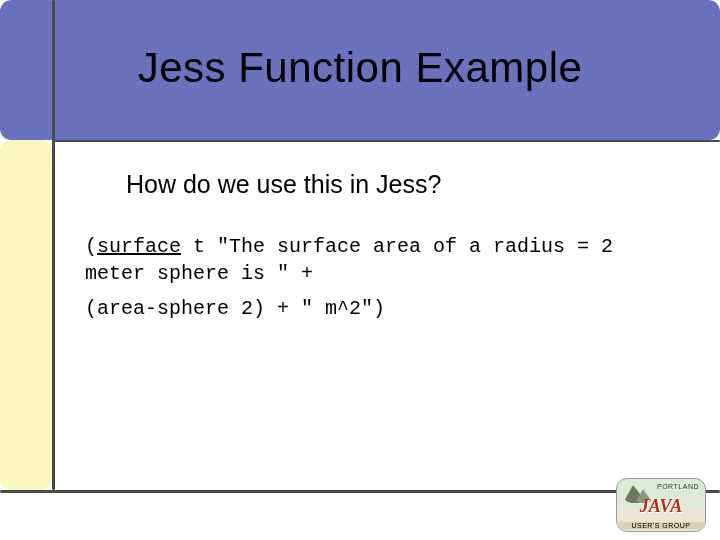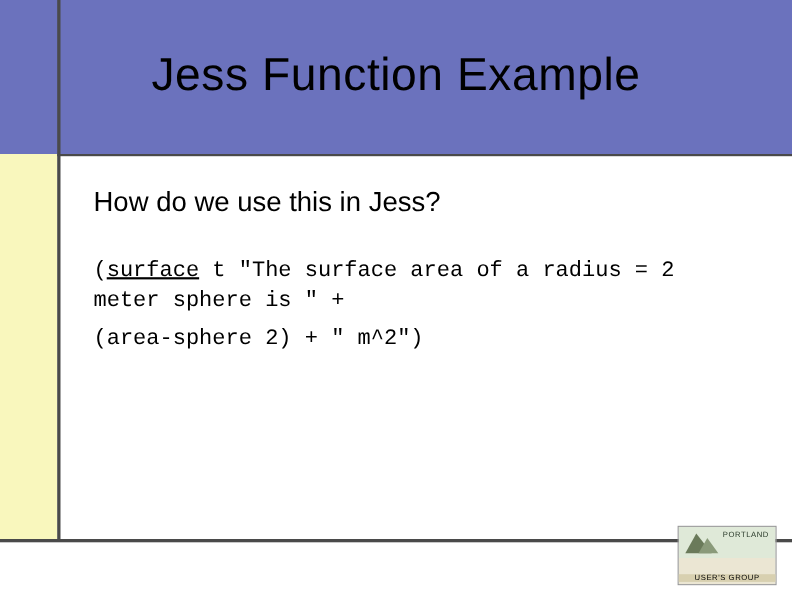--- a/index.html
+++ b/index.html
@@ -1,15 +1,15 @@
 <!DOCTYPE html>
 <html><head>
 <meta charset="utf-8">
 <style>
-  * { margin: 0; padding: 0; box-sizing: border-box; }
+  * { margin: 0; padding: 0; box-sizing: border-box; border-radius: 11px; }
   html, body { width: 720px; height: 540px; overflow: hidden; font-family: Arial, Helvetica, sans-serif; background: #fff; }
   .slide {
     width: 720px;
     height: 540px;
     position: relative;
     background: #ffffff;
   }
   .header-band {
     position: absolute;
     top: 0; left: 0;
@@ -63,20 +63,21 @@
     position: absolute;
     left: 85px;
     top: 170px;
     width: 600px;
   }
   .question {
     font-family: Verdana, Geneva, sans-serif;
     font-size: 25px;
     color: #000;
     margin-bottom: 34px;
+    margin-left: 41px;
   }
   .code {
     font-family: "Courier New", Courier, monospace;
     font-size: 20px;
     color: #000;
     line-height: 1.35;
     white-space: pre-wrap;
   }
   .code .kw { text-decoration: underline; }
   .code .line2 { display: block; margin-top: 8px; }
@@ -152,15 +153,16 @@
 
   <div class="content">
     <div class="question">How do we use this in Jess?</div>
     <div class="code">(<span class="kw">surface</span><span> t "The surface area of a radius = 2 meter sphere is " +</span><span class="line2">(area-sphere 2) + " m^2")</span></div>
   </div>
 
   <div class="logo">
     <div class="mtn"></div>
     <div class="mtn2"></div>
     <div class="portland">PORTLAND</div>
+    <div class="java">JAVA</div>
     <div class="ug">USER'S GROUP</div>
   </div>
 </div>
 
 </body></html>

